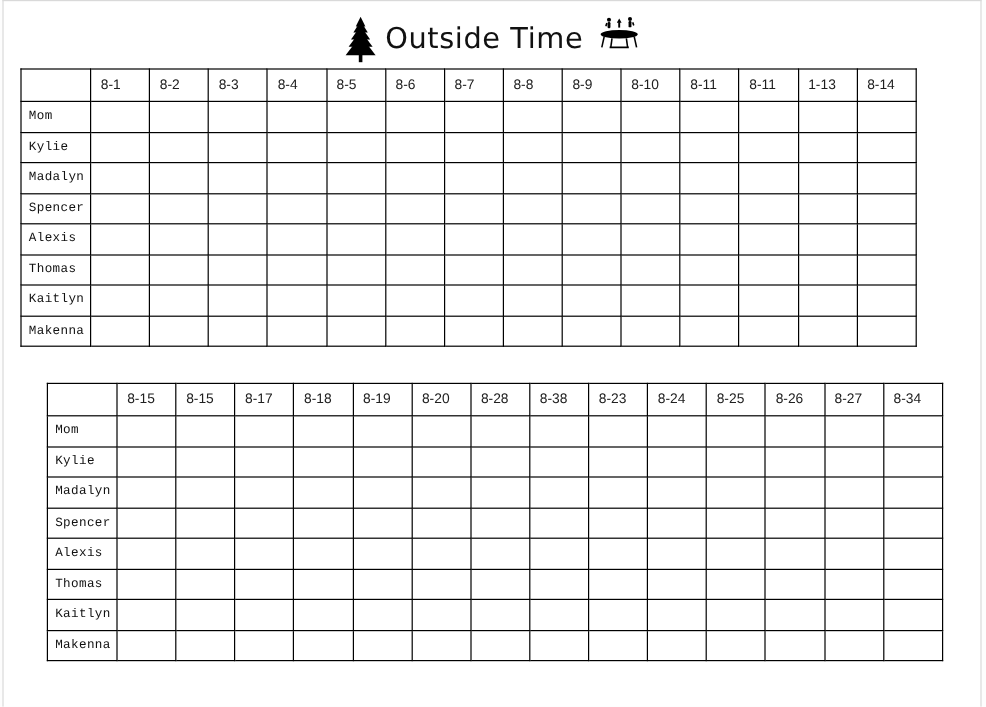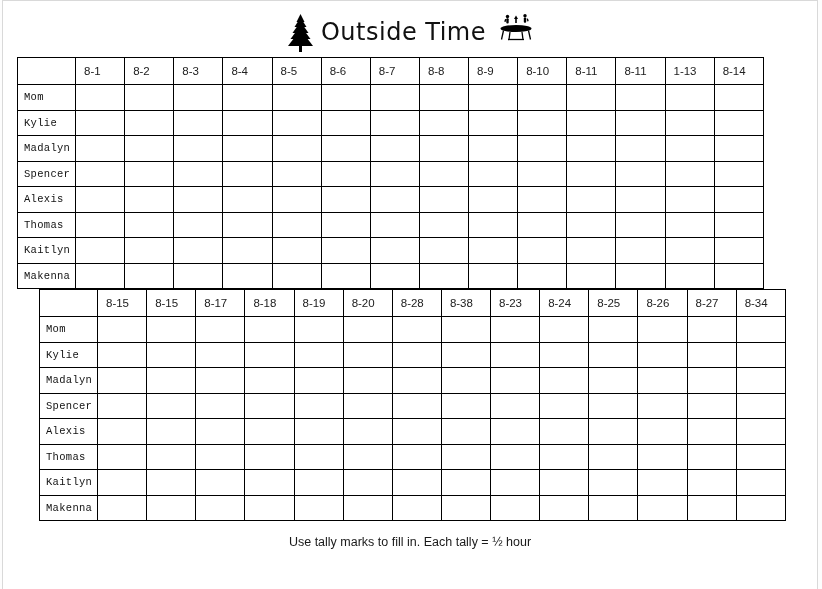--- a/index.html
+++ b/index.html
@@ -38,21 +38,21 @@
   .tree-icon svg { display:block; }
   .tramp-icon { margin-left:6px; margin-bottom:6px; }
 
   table.tally {
     border-collapse:collapse;
     table-layout:fixed;
     margin-left:36px;
     width:746px;
   }
   table.tally.first { margin-top:4px;margin-left:14px; }
-  table.tally.second { }
+  table.tally.second { margin-top:30px; }
   table.tally th, table.tally td {
     border:1.5px solid #000;
     overflow:hidden;
     white-space:nowrap;
   }
   table.tally thead tr { height:27px; }
   table.tally tbody tr { height:25.5px; }
   th.date-cell {
     font-family:"Liberation Sans", sans-serif;
     font-weight:400;
@@ -470,15 +470,14 @@
           <td class="tally-cell"></td>
           <td class="tally-cell"></td>
           <td class="tally-cell"></td>
           <td class="tally-cell"></td>
           <td class="tally-cell"></td>
           <td class="tally-cell"></td>
         </tr>
       </tbody>
     </table>
 
-  <div class="footer-note">Use tally marks to fill in. Each tally = ½ hour</div>
 
 </div>
 
 </body></html>

